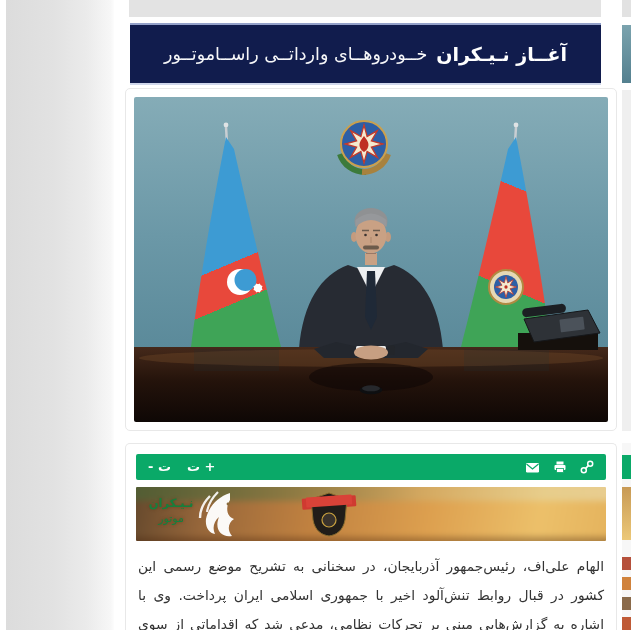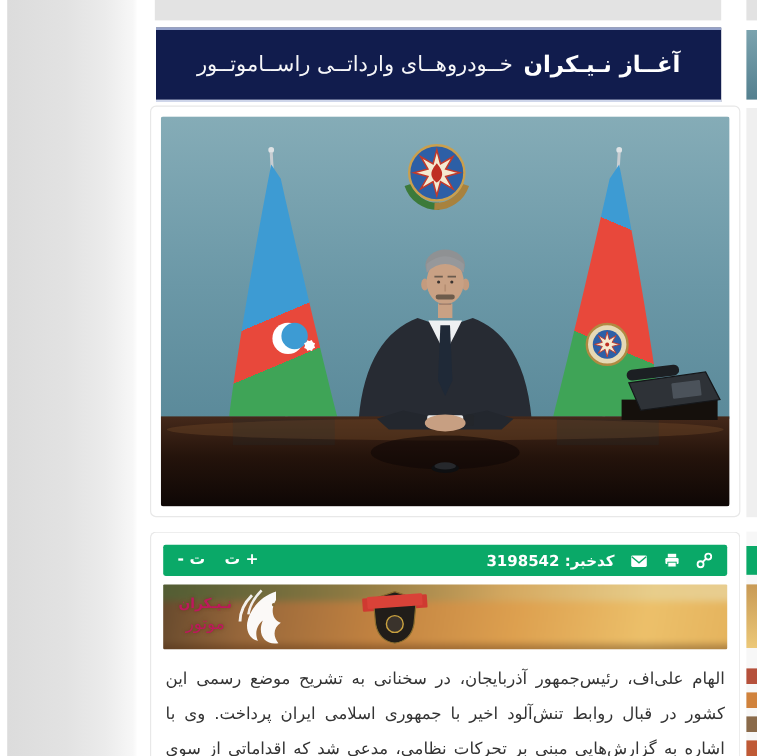--- a/index.html
+++ b/index.html
@@ -32,24 +32,24 @@
   .news-code{font-size:12.5px;font-weight:600;direction:rtl;white-space:nowrap;}
   
   .ad-banner{position:relative;margin-top:7px;height:54px;overflow:hidden;border-radius:1px;cursor:pointer;}
   .bb-blur{position:absolute;inset:-8px;filter:blur(3px);}
   .bb-base{position:absolute;inset:0;
     background:linear-gradient(100deg,#5f452b 0%,#96663a 16%,#c08140 38%,#dda04f 62%,#ecc06a 84%,#e4b25c 100%);}
   .bb-green{position:absolute;left:0;top:0;right:0;height:22px;
     background:linear-gradient(90deg,rgba(78,96,52,.85) 0%,rgba(110,122,70,.55) 35%,rgba(190,200,150,.25) 60%,rgba(235,235,205,.45) 100%);}
   .bb-dark{position:absolute;left:0;bottom:0;right:0;height:12px;background:rgba(70,35,12,.35);}
   .nik-logo{position:absolute;left:8px;top:3px;width:110px;height:48px;}
-  .nik-text{position:absolute;left:6px;top:9px;width:58px;text-align:center;color:#be185d;
+  .nik-text{position:absolute;left:6px;top:9px;width:58px;text-align:center;color:#15803d;
     direction:rtl;text-shadow:0 0 3px rgba(90,50,20,.6);}
   .nik-text .l1{font-size:11.5px;font-weight:bold;display:block;}
-  .nik-text .l2{font-size:14px;display:block;margin-top:2px;}
+  .nik-text .l2{font-size:11px;display:block;margin-top:2px;}
   
   .article-p{margin:11px 2px 0;direction:rtl;text-align:justify;font-size:13.8px;
     line-height:29px;color:#333;}
   
   .rs{left:622px;width:9px;}
   .rs-top{top:0;height:17px;background:#e2e2e2;}
   .rs-img{top:25px;height:58px;background:linear-gradient(180deg,#7ba3ae,#54808f);}
   .rs-card1{top:90px;height:341px;background:#efefef;}
   .rs-card2{top:443px;height:187px;background:#f7f7f7;}
   .rs-green{top:455px;height:24px;background:#0aa968;}
@@ -198,24 +198,20 @@
       </svg>
       <svg width="14" height="14" viewBox="0 0 14 14">
         <rect x="3.5" y="1.5" width="7" height="3" fill="#fff"></rect>
         <rect x="1.5" y="5" width="11" height="5" rx="1" fill="#fff"></rect>
         <rect x="3.5" y="8.5" width="7" height="4" fill="#fff" stroke="#0aa968" stroke-width="0.8"></rect>
       </svg>
       <svg width="15" height="13" viewBox="0 0 15 13">
         <rect x="1" y="2" width="13" height="9.5" rx="1.2" fill="#fff"></rect>
         <path d="M1.5,3 L7.5,8 L13.5,3" fill="none" stroke="#0aa968" stroke-width="1.2"></path>
       </svg>
-      <span class="news-code">
-        <span>کدخبر:</span>
-        <span>3198542</span>
-      </span>
     </div>
   </div>
 
   <div class="ad-banner">
     <div class="bb-blur">
       <div class="bb-base"></div>
       <div class="bb-green"></div>
       <div class="bb-dark"></div>
     </div>
     <svg class="nik-logo" viewBox="0 0 110 48">

